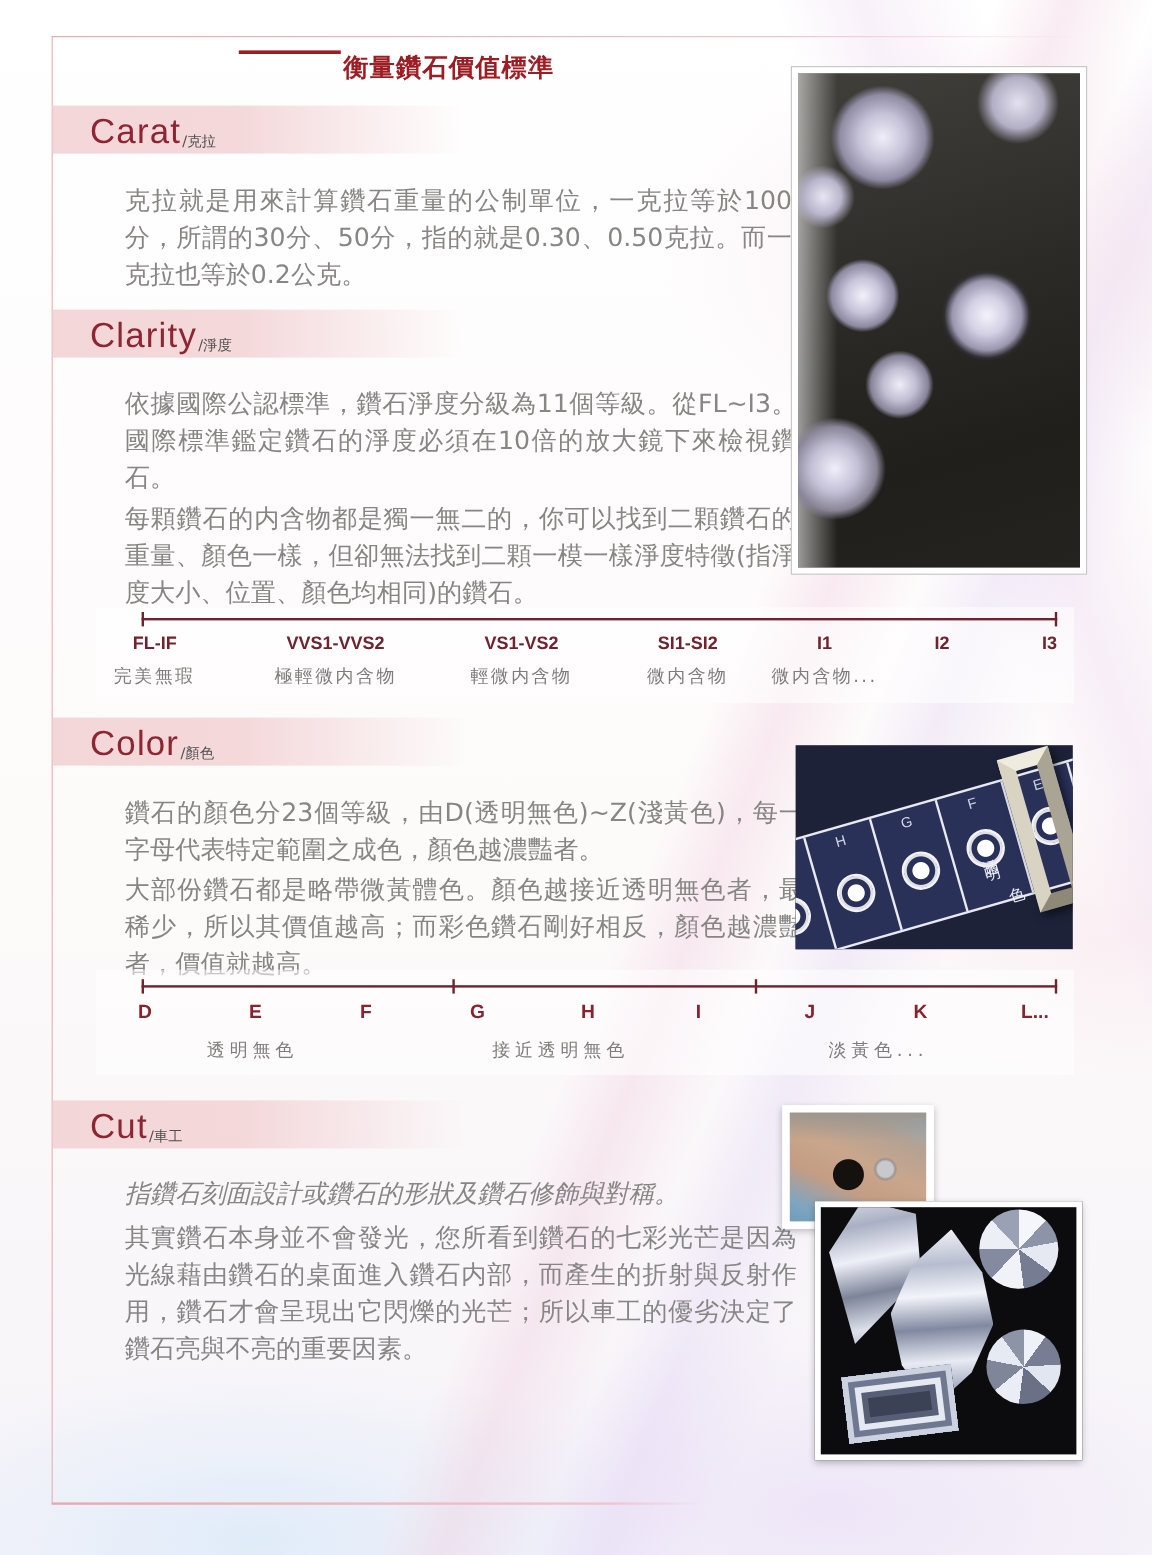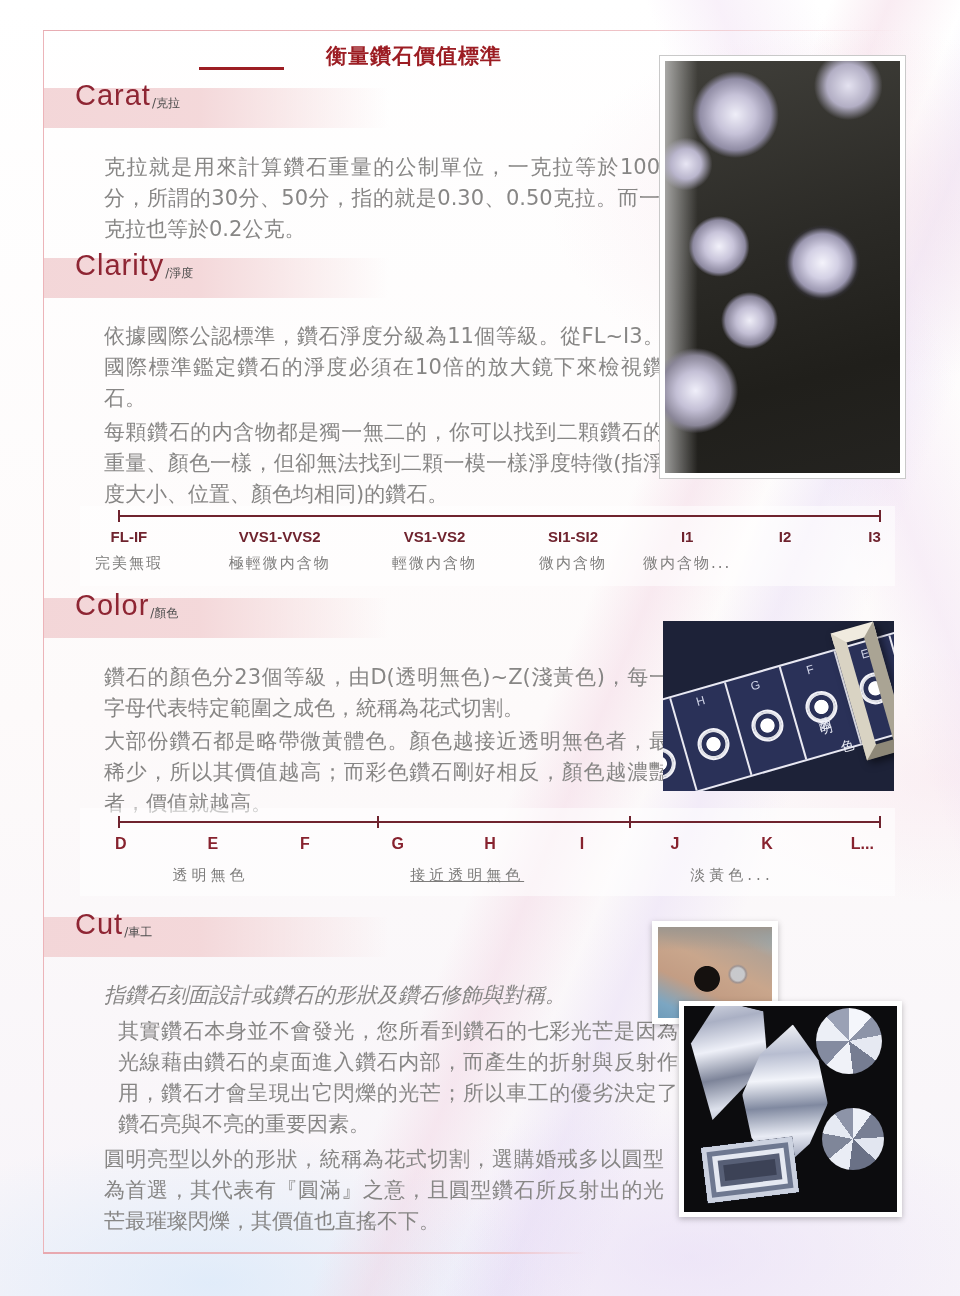--- a/index.html
+++ b/index.html
@@ -21,27 +21,27 @@
   
   .frame-left{position:absolute;left:43px;top:30px;width:1px;height:1223px;background:#ecb4b9;}
   .frame-top{position:absolute;left:43px;top:30px;width:862px;height:1px;
     background:linear-gradient(to right,#e7acb2 0%,#efc3c7 70%,rgba(243,214,217,0) 100%);}
   .frame-bottom{position:absolute;left:43px;top:1252px;width:543px;height:2px;
     background:linear-gradient(to right,#e8a8af 0%,#f0c4c9 85%,rgba(243,210,214,0) 100%);}
 
   
   .page-title{position:absolute;left:74px;top:34px;font-family:"DejaVu Serif","Liberation Serif",serif;
     font-size:32px;font-weight:bold;color:#4b4a48;letter-spacing:2px;}
-  .subtitle-wrap{position:absolute;left:199px;top:42px;display:flex;align-items:flex-end;height:28px;gap:40px;}
+  .subtitle-wrap{position:absolute;left:199px;top:42px;display:flex;align-items:flex-start;height:28px;}
   .title-dash{width:85px;height:3px;background:#9c1d23;margin-right:2px;}
   .subtitle{font-size:21px;font-weight:bold;color:#9c1d23;letter-spacing:1px;}
 
   
   .band{position:absolute;left:44px;width:345px;height:40px;box-sizing:border-box;
-    padding:0 0 18px 31px;display:flex;align-items:flex-end;
+    padding:0 0 3px 31px;display:flex;align-items:flex-end;
     background:linear-gradient(to right,rgba(243,213,215,.97) 0%,rgba(243,213,215,.92) 45%,rgba(243,213,215,0) 100%);}
   .band-en{font-family:"Liberation Sans",sans-serif;font-size:29px;line-height:1;color:#8e2533;letter-spacing:1px;}
   .band-zh{font-size:12px;line-height:1.1;color:#4e4e4e;margin-left:1px;}
 
   
   .para{position:absolute;left:104px;color:#878685;font-size:21px;line-height:31px;text-align:justify;}
 
   
   .strip{position:absolute;left:80px;width:815px;background:rgba(255,255,255,.55);}
   .scale-line{position:absolute;left:38px;right:14px;top:9px;height:2px;background:#6f232e;}
@@ -172,49 +172,48 @@
     <div class="sc-col" style="left:97.5%;">
       <div class="sc-grade">I3</div>
       <div class="sc-label"></div>
     </div>
   </div>
 
   <div class="band" style="top:598px;">
     <span class="band-en">Color</span>
     <span class="band-zh">/顏色</span>
   </div>
-  <p class="para" style="top:641px;width:566px;">鑽石的顏色分23個等級，由D(透明無色)~Z(淺黃色)，每一字母代表特定範圍之成色，統稱為花式切割。</p>
+  <p class="para" style="top:641px;width:566px;">鑽石的顏色分23個等級，由D(透明無色)~Z(淺黃色)，每一字母代表特定範圍之成色，顏色越濃豔者。</p>
   <p class="para" style="top:705px;width:566px;">大部份鑽石都是略帶微黃體色。顏色越接近透明無色者，最稀少，所以其價值越高；而彩色鑽石剛好相反，顏色越濃豔者，價值就越高。</p>
 
   <div class="strip" style="top:808px;height:88px;">
     <div class="scale-line" style="top:13px;">
       <div class="mid-tick" style="left:34%;"></div>
       <div class="mid-tick" style="left:67%;"></div>
     </div>
     <span class="cl-letter" style="left:5%;">D</span>
     <span class="cl-letter" style="left:16.3%;">E</span>
     <span class="cl-letter" style="left:27.6%;">F</span>
     <span class="cl-letter" style="left:39%;">G</span>
     <span class="cl-letter" style="left:50.3%;">H</span>
     <span class="cl-letter" style="left:61.6%;">I</span>
     <span class="cl-letter" style="left:73%;">J</span>
     <span class="cl-letter" style="left:84.3%;">K</span>
     <span class="cl-letter" style="left:96%;">L...</span>
     <span class="cl-group" style="left:16%;">透明無色</span>
-    <span class="cl-group" style="left:47.5%;text-decoration:underline;">接近透明無色</span>
+    <span class="cl-group" style="left:47.5%;">接近透明無色</span>
     <span class="cl-group" style="left:80%;">淡黃色...</span>
   </div>
 
   <div class="band" style="top:917px;">
     <span class="band-en">Cut</span>
     <span class="band-zh">/車工</span>
   </div>
   <p class="para" style="top:959px;width:560px;font-style:italic;">指鑽石刻面設計或鑽石的形狀及鑽石修飾與對稱。</p>
-  <p class="para" style="top:995px;width:560px;margin-left:14px;">其實鑽石本身並不會發光，您所看到鑽石的七彩光芒是因為光線藉由鑽石的桌面進入鑽石内部，而產生的折射與反射作用，鑽石才會呈現出它閃爍的光芒；所以車工的優劣決定了鑽石亮與不亮的重要因素。</p>
-  <p class="para" style="top:1123px;width:560px;">圓明亮型以外的形狀，統稱為花式切割，選購婚戒多以圓型為首選，其代表有『圓滿』之意，且圓型鑽石所反射出的光芒最璀璨閃爍，其價值也直搖不下。</p>
+  <p class="para" style="top:995px;width:560px;">其實鑽石本身並不會發光，您所看到鑽石的七彩光芒是因為光線藉由鑽石的桌面進入鑽石内部，而產生的折射與反射作用，鑽石才會呈現出它閃爍的光芒；所以車工的優劣決定了鑽石亮與不亮的重要因素。</p>
 
   <div class="photo-clarity">
     <div class="inner"></div>
   </div>
 
   <div class="photo-color">
     <div class="cc-strip">
       <div class="cc-cell">
         <div class="cc-gem" style="top:44px;"></div>
       </div>

